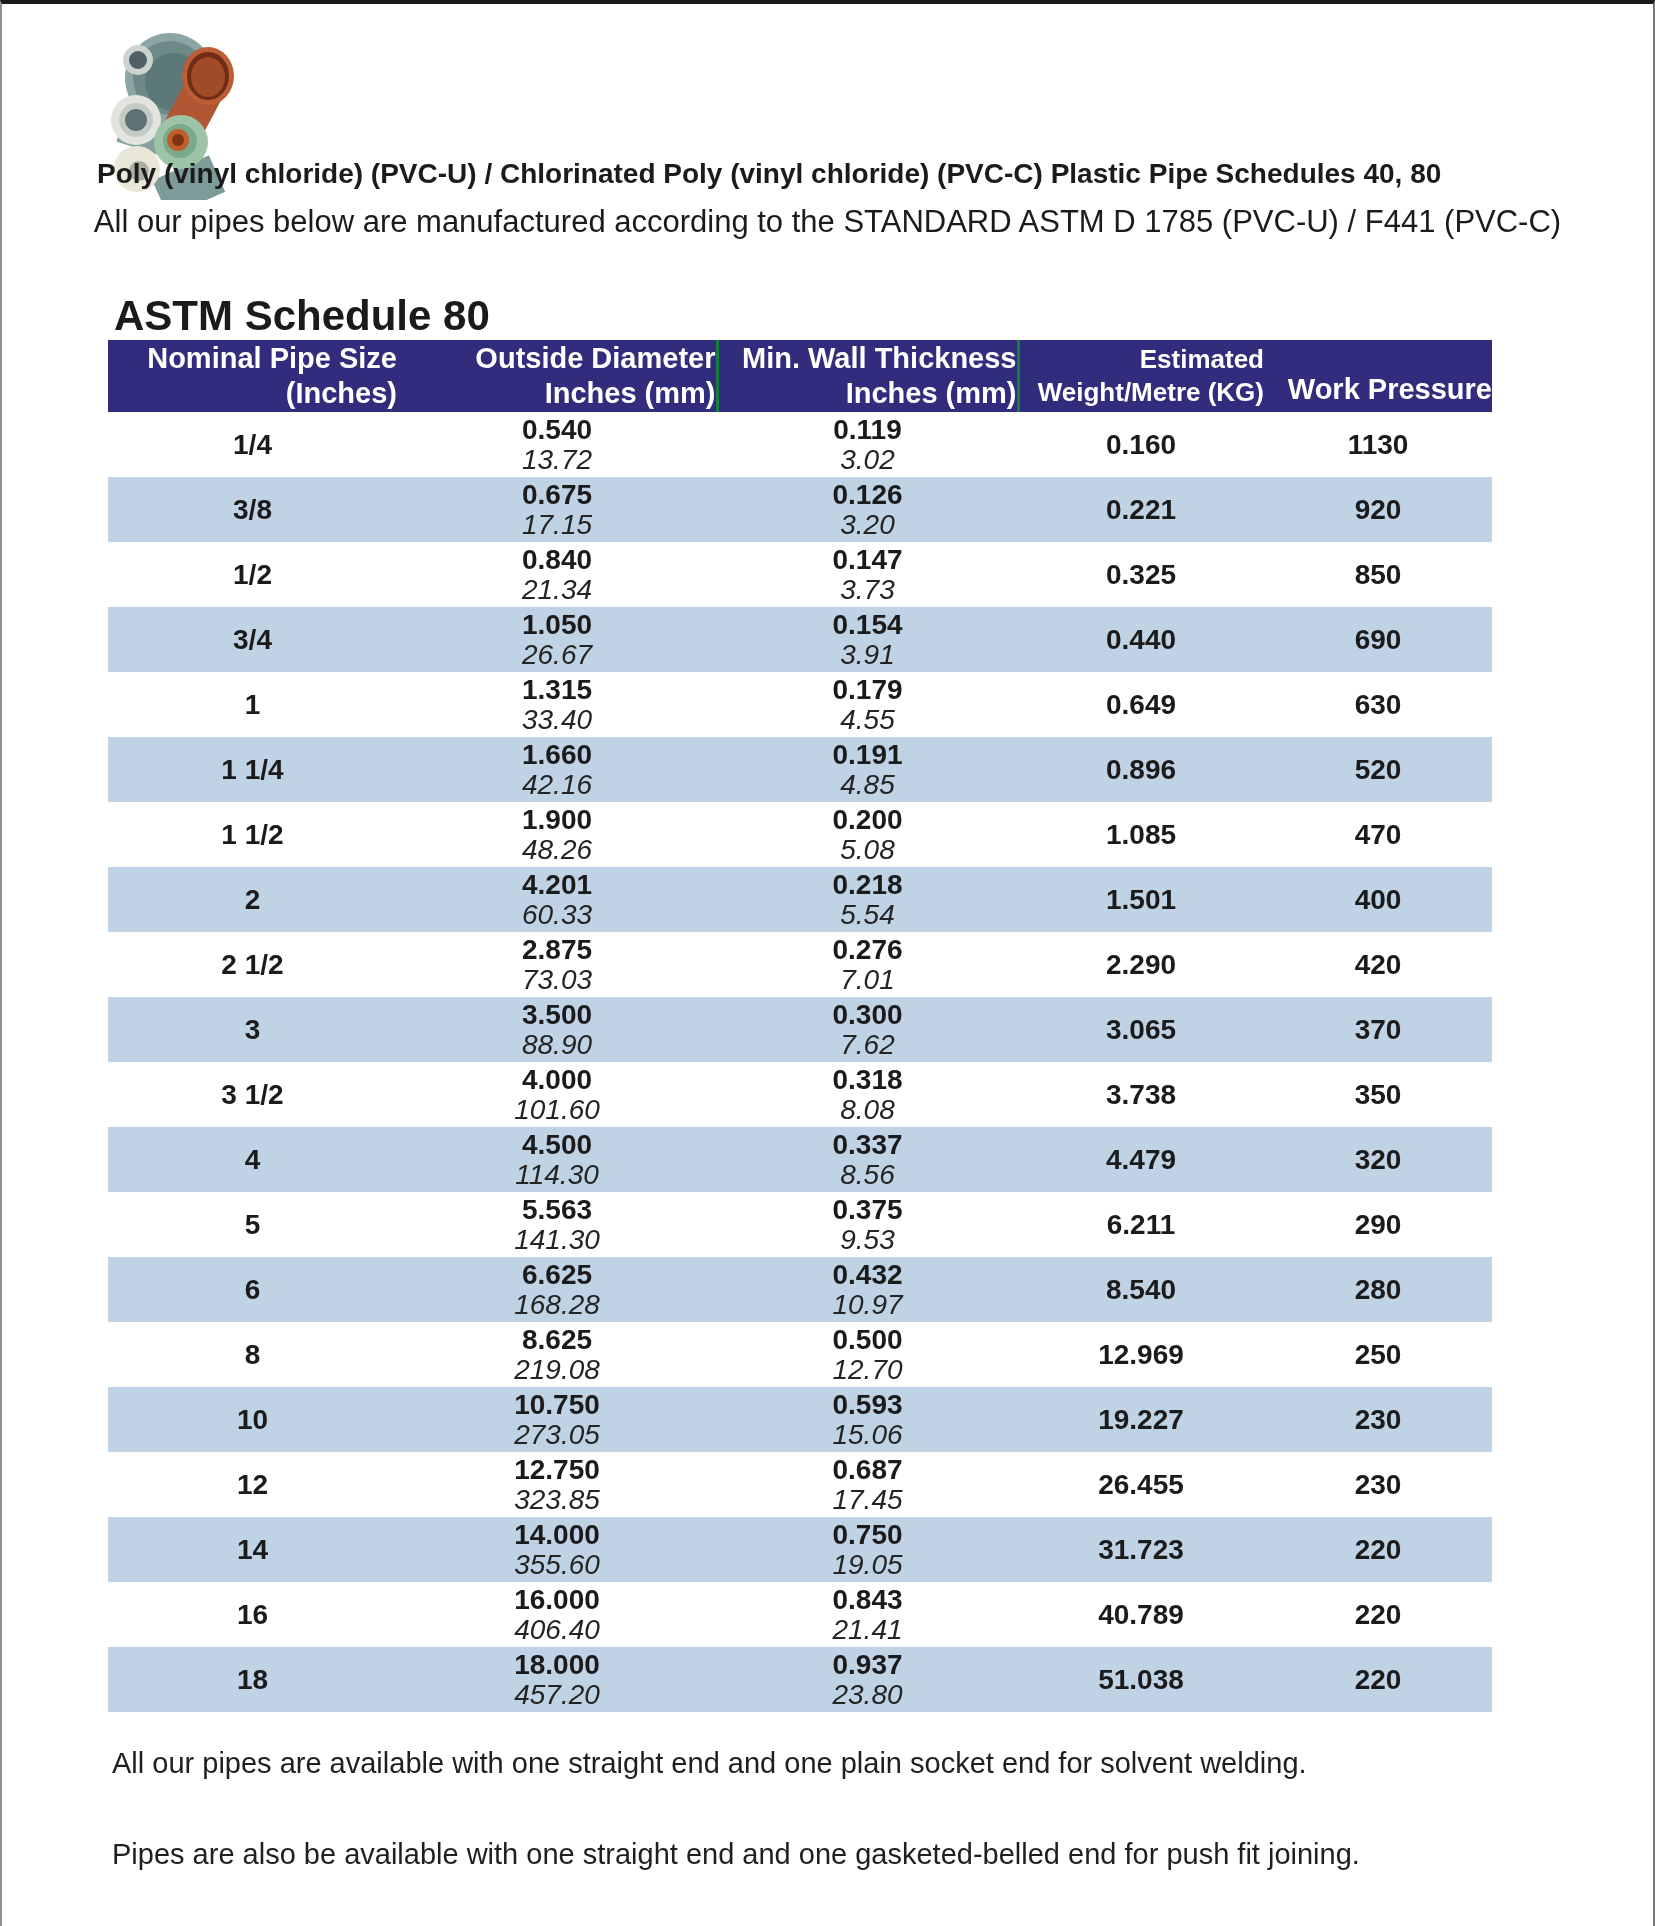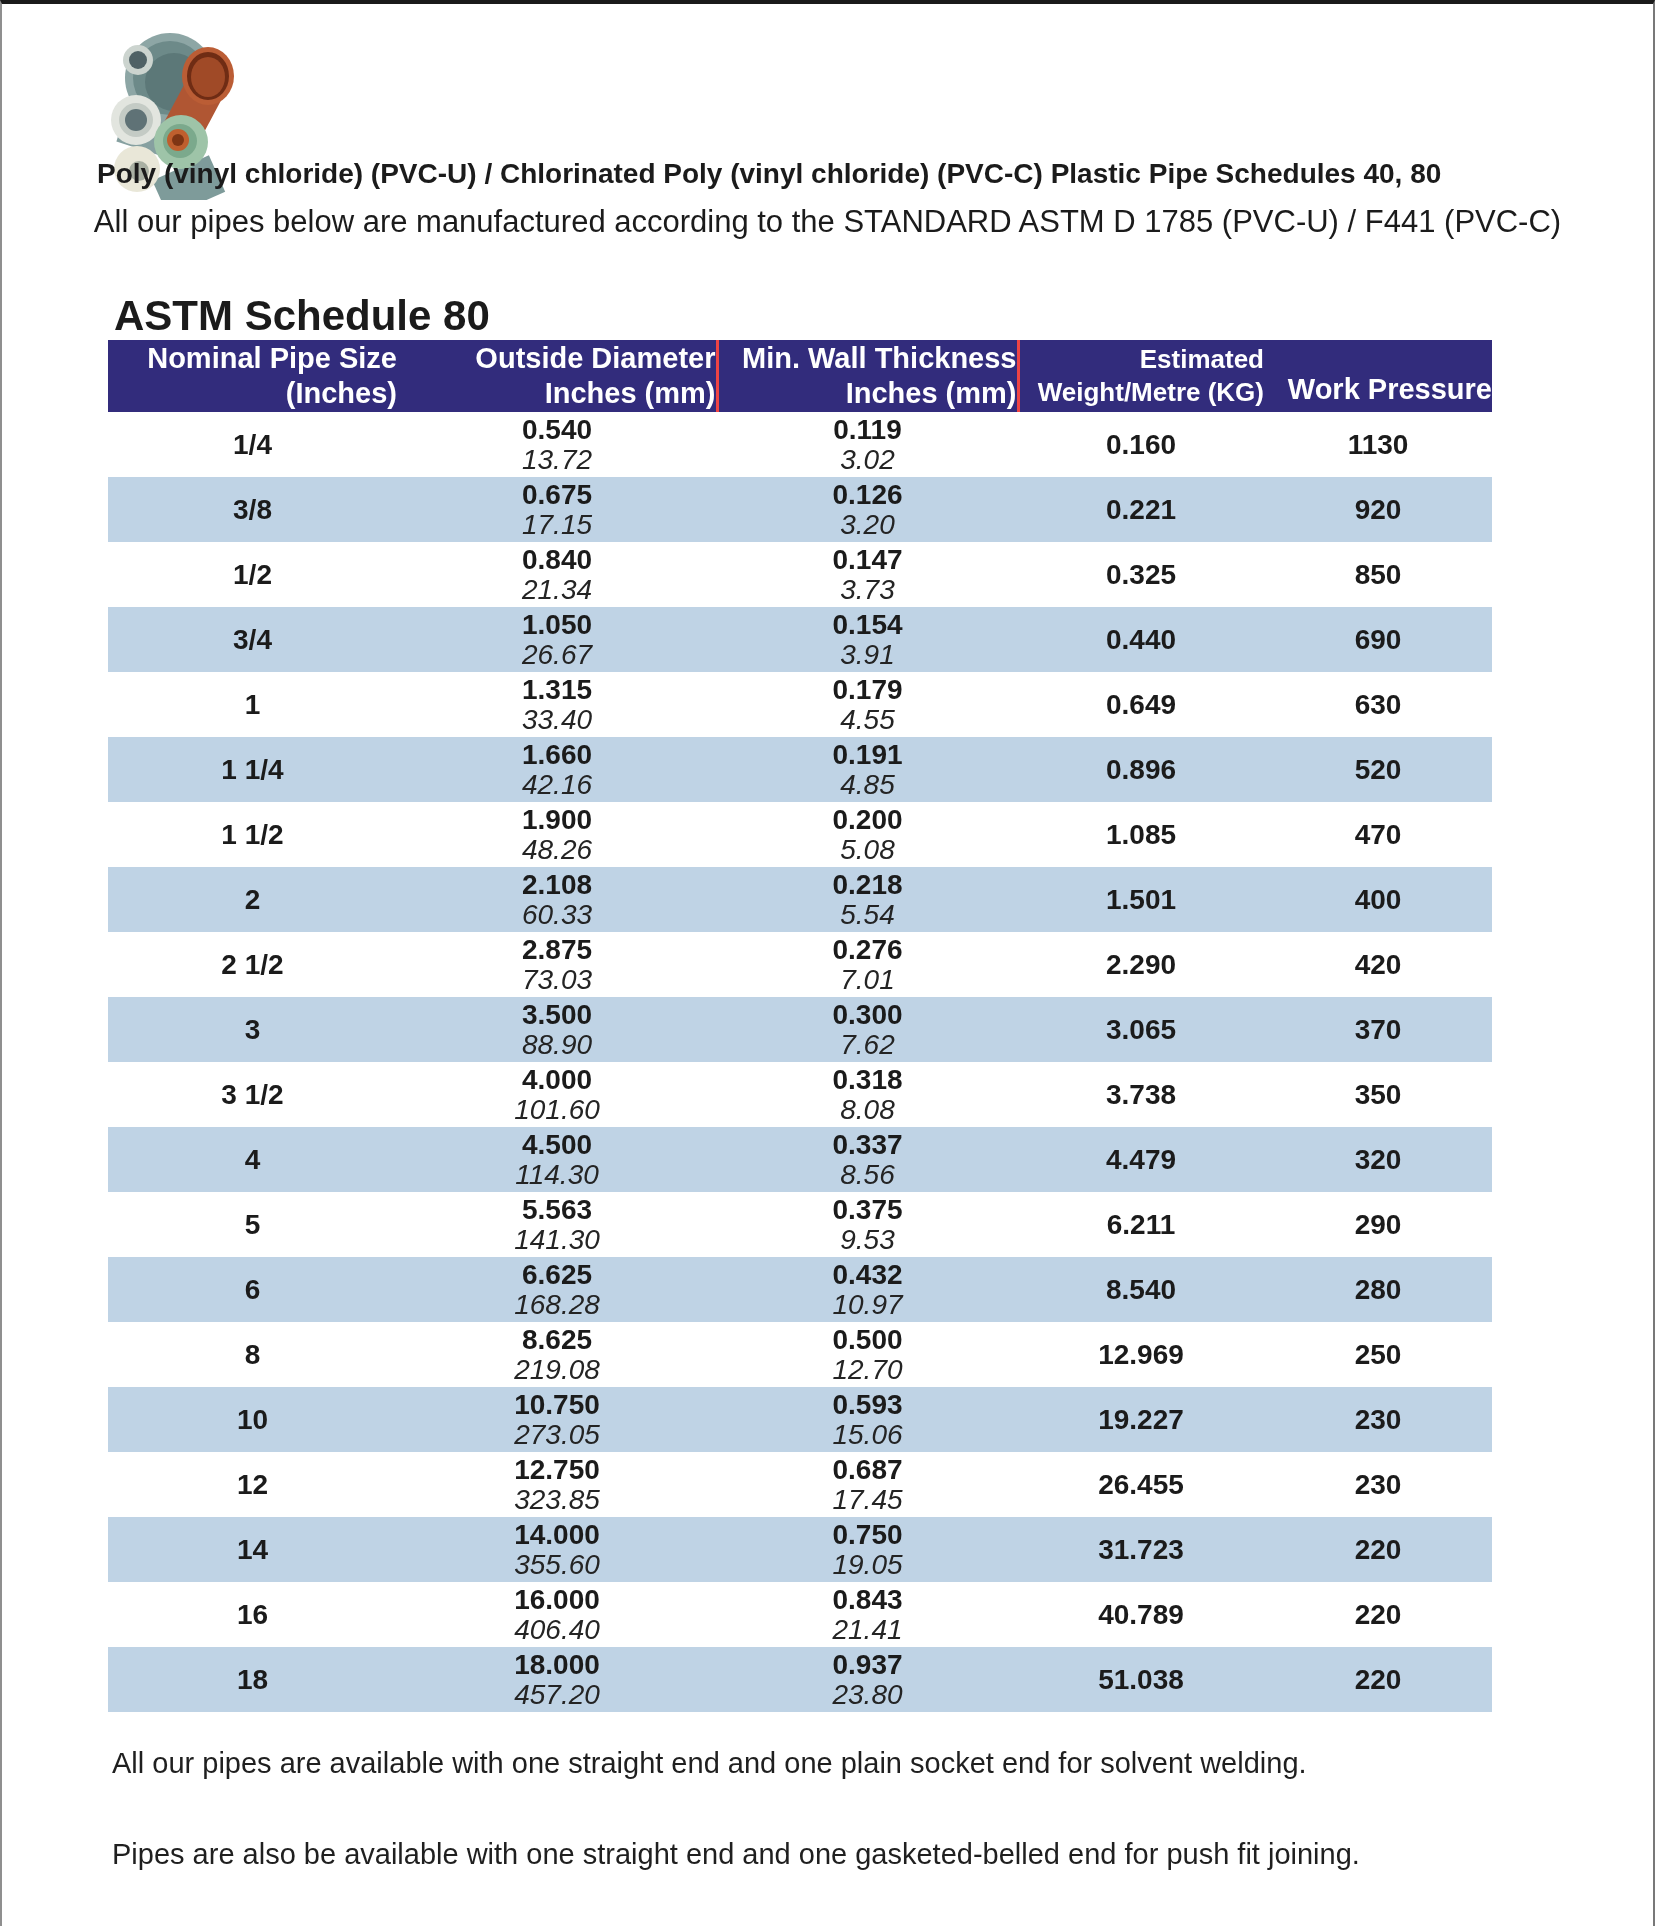--- a/index.html
+++ b/index.html
@@ -34,21 +34,21 @@
   .pipe-table {
     position:absolute; top:336px; left:106px;
     width:1384px; table-layout:fixed; border-collapse:collapse;
   }
   .pipe-table thead tr { height:72px; }
   .pipe-table th {
     background:var(--header-bg, #322c7c);
     color:#ffffff; font-weight:bold; font-size:29px; line-height:35px;
     text-align:right; vertical-align:middle; padding:0;
   }
-  .pipe-table th.divL { border-left:3px solid #ef4444; }
+  .pipe-table th.divL { border-left:3px solid #15803d; }
   .pipe-table th.small { font-size:26px; line-height:33px; }
   .pipe-table th.bottomAlign { vertical-align:bottom; padding-bottom:5px; }
   .pipe-table th .l { display:block; }
 
   .pipe-table tbody tr { height:65px; }
   .pipe-table td {
     text-align:center; vertical-align:middle; padding:0;
     font-size:28px; color:#1b1b1b;
   }
   .pipe-table tbody tr:nth-child(even) td { background:var(--row-alt-bg, #bfd3e5); }
@@ -272,21 +272,21 @@
     </td>
     <td>
       <div class="bold">470</div>
     </td>
   </tr>
         <tr>
     <td>
       <div class="bold">2</div>
     </td>
     <td>
-      <div class="bold">2.108</div>
+      <div class="bold">4.201</div>
       <div class="mm">60.33</div>
     </td>
     <td>
       <div class="bold">0.218</div>
       <div class="mm">5.54</div>
     </td>
     <td>
       <div class="bold">1.501</div>
     </td>
     <td>

